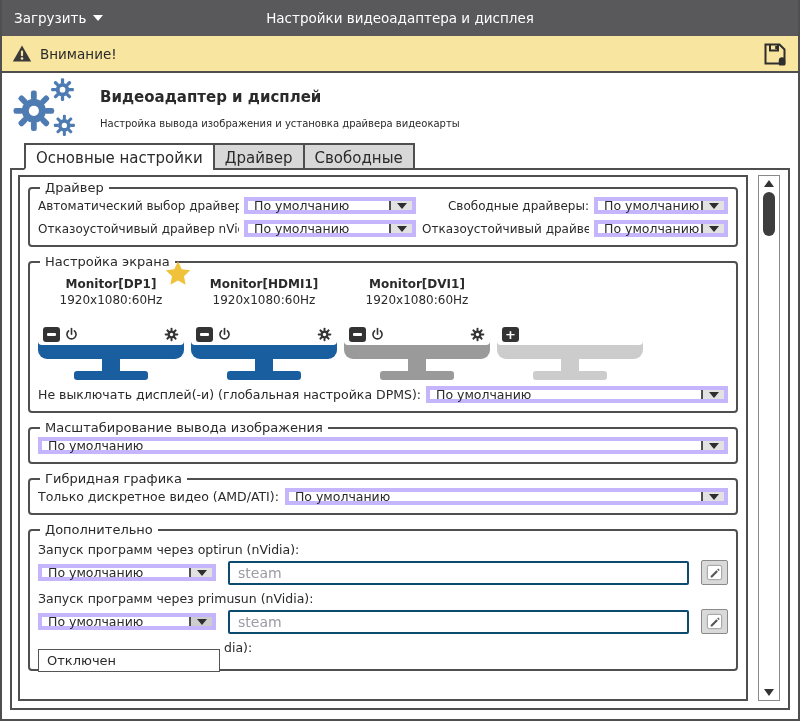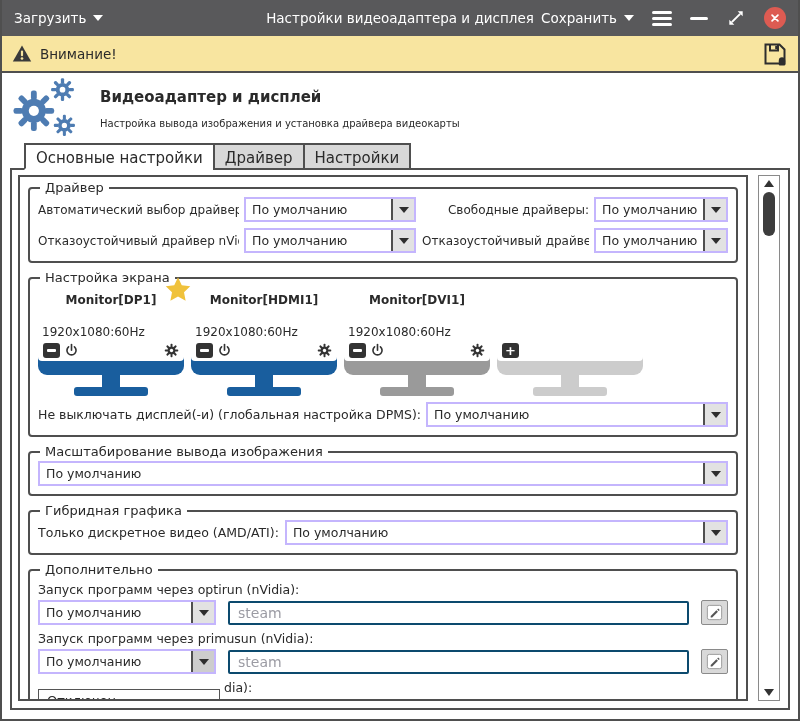--- a/index.html
+++ b/index.html
@@ -46,21 +46,21 @@
   .sb-up { position:absolute; top:4px; left:50%; transform:translateX(-50%); width:0; height:0; border-left:5px solid transparent; border-right:5px solid transparent; border-bottom:7px solid #333; cursor:pointer; }
   .sb-down { position:absolute; bottom:4px; left:50%; transform:translateX(-50%); width:0; height:0; border-left:5px solid transparent; border-right:5px solid transparent; border-top:7px solid #333; cursor:pointer; }
   .sb-thumb { position:absolute; top:16px; left:4px; width:12px; height:44px; background:#3d3d3d; border-radius:6px; cursor:grab; }
 
   
   fieldset { border:2px solid #4f4f4f; border-radius:4px; margin:0 8px 7px; padding:2px 8px 8px; }
   legend { font-size:13px; padding:0 5px; margin-left:2px; }
   .flabel { font-size:12px; white-space:nowrap; }
 
   
-  .select { height:25px; border:2px solid #c4b5fd; background:#fff; display:flex; align-items:center; cursor:pointer; flex:0 0 auto; }
+  .select { height:17px; border:4px solid #c4b5fd; background:#fff; display:flex; align-items:center; cursor:pointer; flex:0 0 auto; }
   .select .txt { flex:1; font-size:12.5px; padding:0 6px; white-space:nowrap; overflow:hidden; }
   .select .abtn { width:23px; align-self:stretch; background:#e2e2e2; border-left:2px solid #4f4f4f; display:flex; align-items:center; justify-content:center; }
   .select .abtn.pressed { background:#cdcdcd; }
   .tri { width:0; height:0; border-left:5px solid transparent; border-right:5px solid transparent; border-top:6px solid #2e2e2e; }
   .sel-a { width:172px; }
   .sel-b { width:134px; }
   .sel-grow { flex:1 1 auto; }
 
   .grid2 { display:grid; grid-template-columns:378px 1fr; column-gap:6px; row-gap:6px; align-items:center; }
   .fcell { display:flex; align-items:center; gap:5px; min-width:0; }
@@ -68,21 +68,21 @@
 
   .dpms-row { display:flex; align-items:center; gap:5px; margin-top:6px; }
   .hyb-row { display:flex; align-items:center; gap:6px; }
 
   
   .monrow { display:flex; gap:7px; margin:2px 0 4px; }
   .mon { width:146px; position:relative; }
   .mon-frame { position:relative; height:86px; border-radius:9px; }
   .mon-scr { position:relative; background:#fff; border-radius:4px; height:72px; padding:4px 4px 0; }
   .mon-name { font-size:12px; font-weight:bold; text-align:center; white-space:nowrap; }
-  .mon-mode { font-size:12px; text-align:left; margin-top:18px; white-space:nowrap; }
+  .mon-mode { font-size:12px; text-align:center; margin-top:2px; white-space:nowrap; }
   .mon-icons { position:absolute; left:5px; right:5px; bottom:3px; display:flex; align-items:center; gap:4px; }
   .mbtn { width:17px; height:15px; background:#333; border-radius:3px; display:flex; align-items:center; justify-content:center; cursor:pointer; }
   .mbtn .bar { width:9px; height:2.5px; background:#fff; border-radius:1px; }
   .mbtn.plusb { color:#fff; font-size:13px; font-weight:bold; line-height:1; }
   .pow-icon { width:15px; height:15px; }
   .pow-icon path { stroke:#333; stroke-width:2.6; fill:none; stroke-linecap:round; }
   .mgear { width:15px; height:15px; margin-left:auto; cursor:pointer; }
   .mon-neck { width:18px; height:12px; margin:0 auto; }
   .mon-base { width:74px; height:9px; margin:0 auto; border-radius:3px; }
   .star-svg { position:absolute; top:-13px; right:-9px; width:30px; height:29px; }
@@ -122,42 +122,20 @@
 </svg>
 
 <div class="window">
 
   <div class="titlebar">
     <div class="tb-title">Настройки видеоадаптера и дисплея</div>
     <div class="tb-btn">
       <span>Загрузить</span>
       <span class="caret-down"></span>
     </div>
-    <div class="tb-right">
-      <div class="tb-btn">
-        <span>Сохранить</span>
-        <span class="caret-down"></span>
-      </div>
-      <div class="hamburger">
-        <span></span>
-          <span></span>
-          <span></span>
-      </div>
-      <div class="min-dash"></div>
-      <svg class="expand-svg" viewBox="0 0 24 24">
-        <path d="M7 17L17 7" stroke="#fff" stroke-width="2.4"></path>
-        <polygon points="14,4 20,4 20,10" fill="#fff"></polygon>
-        <polygon points="4,14 4,20 10,20" fill="#fff"></polygon>
-      </svg>
-      <div class="close-btn">
-        <svg viewBox="0 0 24 24">
-          <path d="M7 7L17 17M17 7L7 17" stroke="#fff" stroke-width="3" stroke-linecap="round"></path>
-        </svg>
-      </div>
-    </div>
   </div>
 
   <div class="warnbar">
     <svg class="warn-icon" viewBox="0 0 24 22">
       <path d="M12 1.5L23 20.5H1z" fill="#3a3a3a"></path>
       <rect x="10.7" y="7.5" width="2.6" height="6.8" rx="1.2" fill="#f8e5a0"></rect>
       <circle cx="12" cy="17" r="1.6" fill="#f8e5a0"></circle>
     </svg>
     <span>Внимание!</span>
     <span class="warn-spacer"></span>
@@ -178,21 +156,21 @@
     </svg>
     <div>
       <div class="h-title">Видеоадаптер и дисплей</div>
       <div class="h-sub">Настройка вывода изображения и установка драйвера видеокарты</div>
     </div>
   </div>
 
   <div class="tabs">
     <div class="tab active">Основные настройки</div>
     <div class="tab">Драйвер</div>
-    <div class="tab">Настройки</div>
+    <div class="tab">Свободные</div>
   </div>
 
   <div class="tabpanel">
     <div class="viewport">
 
       <fieldset>
         <legend>Драйвер</legend>
         <div class="grid2">
           <div class="fcell">
             <span class="flabel">Автоматический выбор драйвера:</span>

